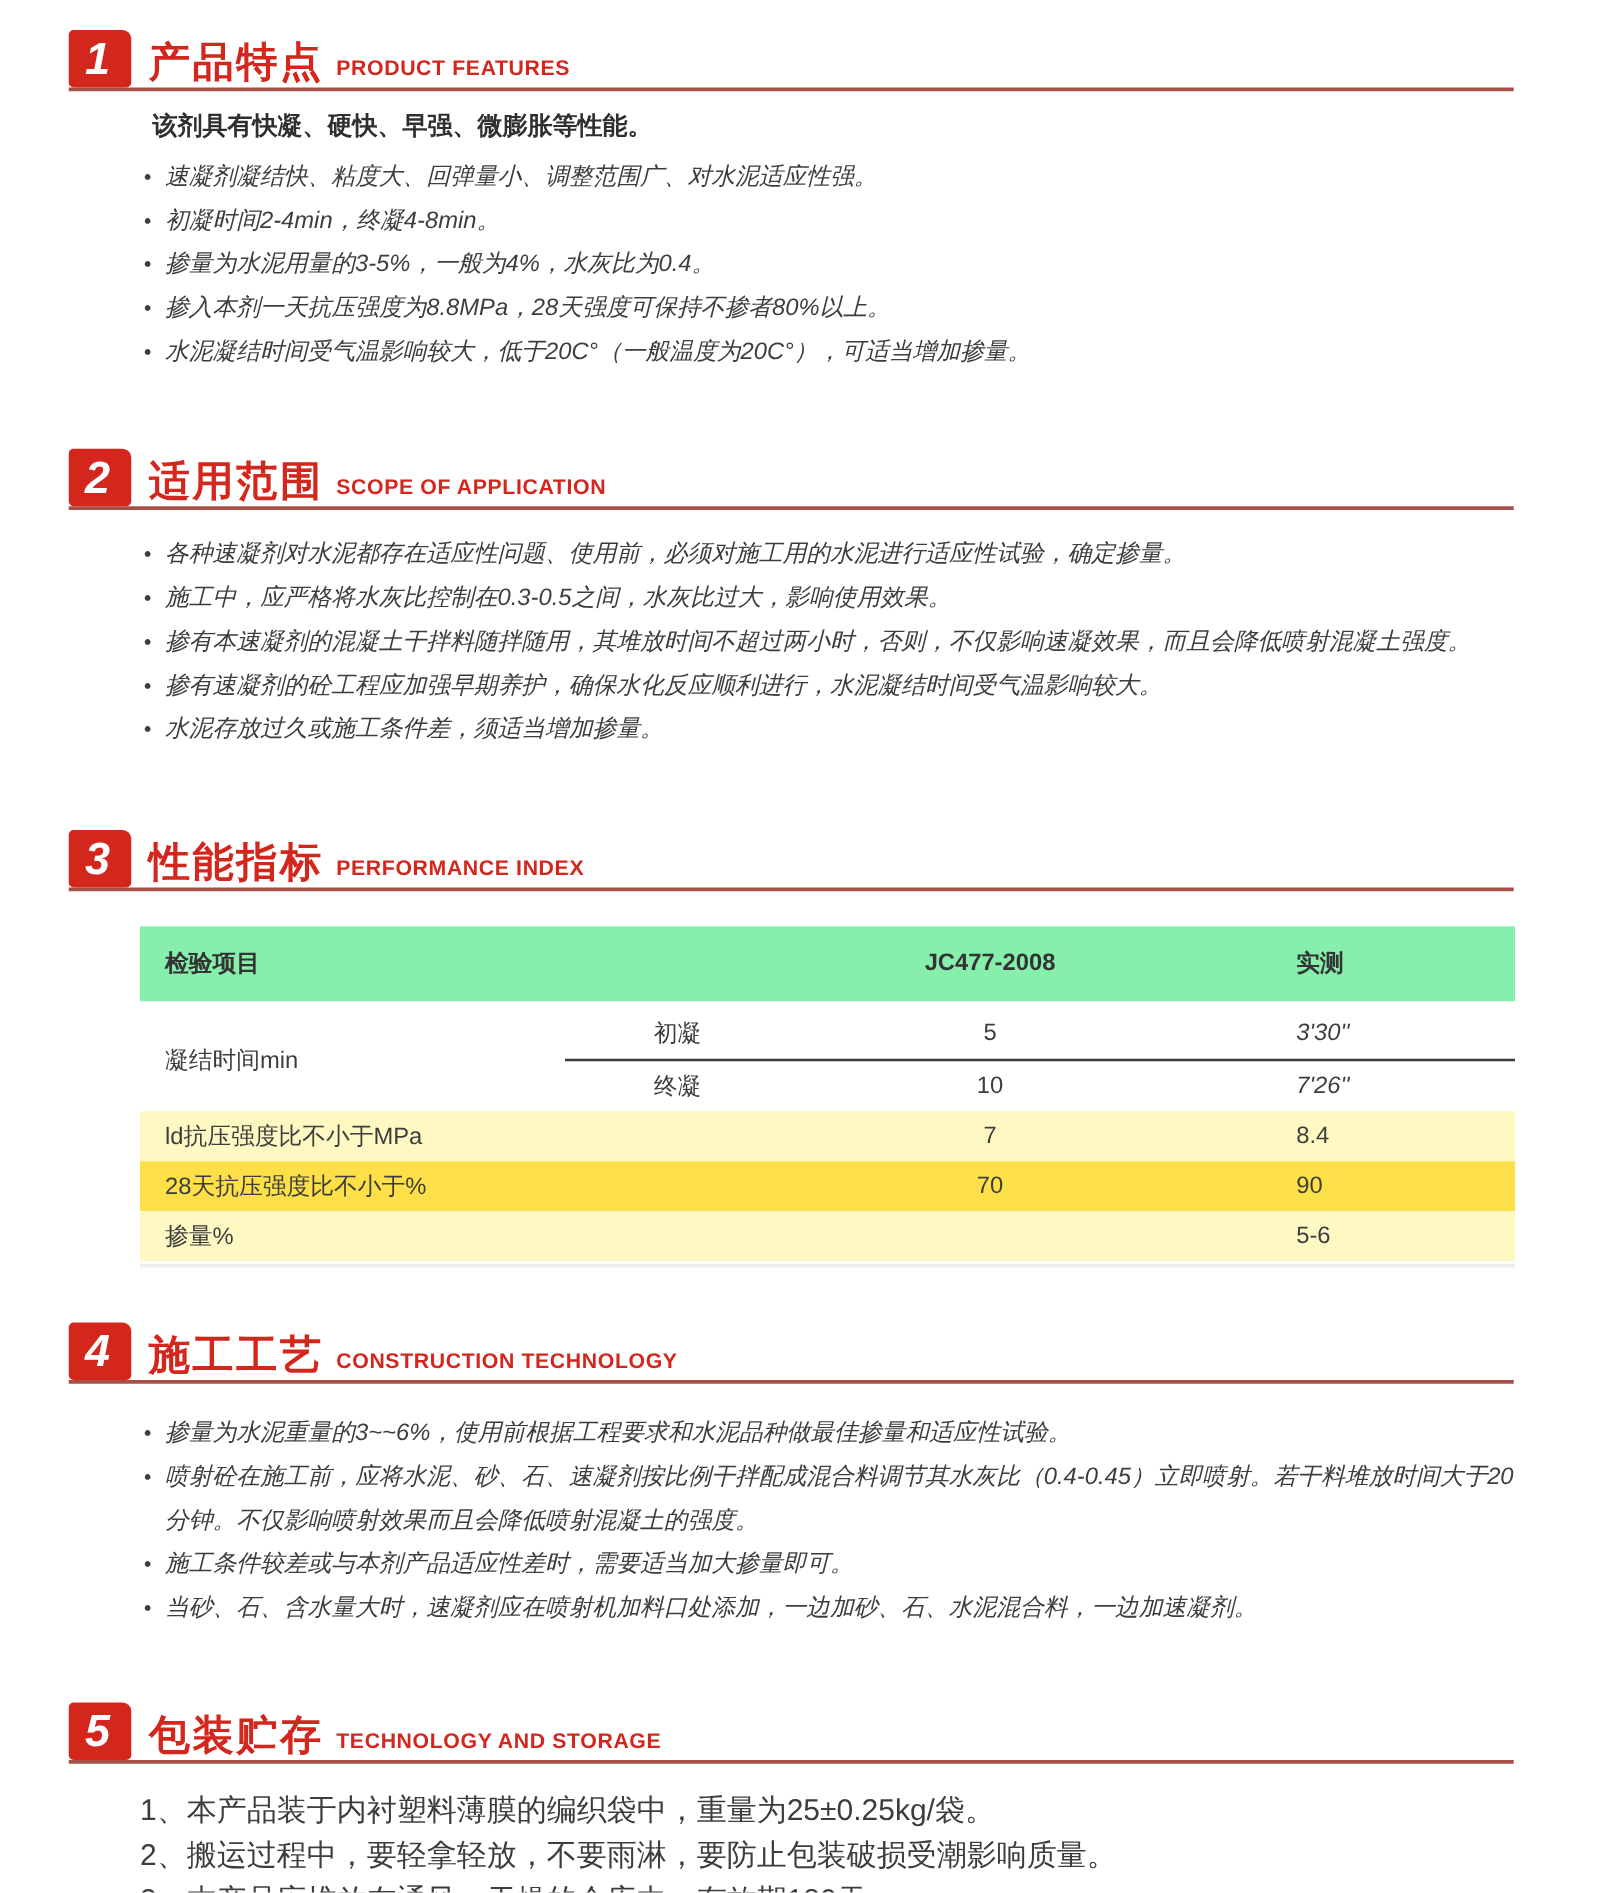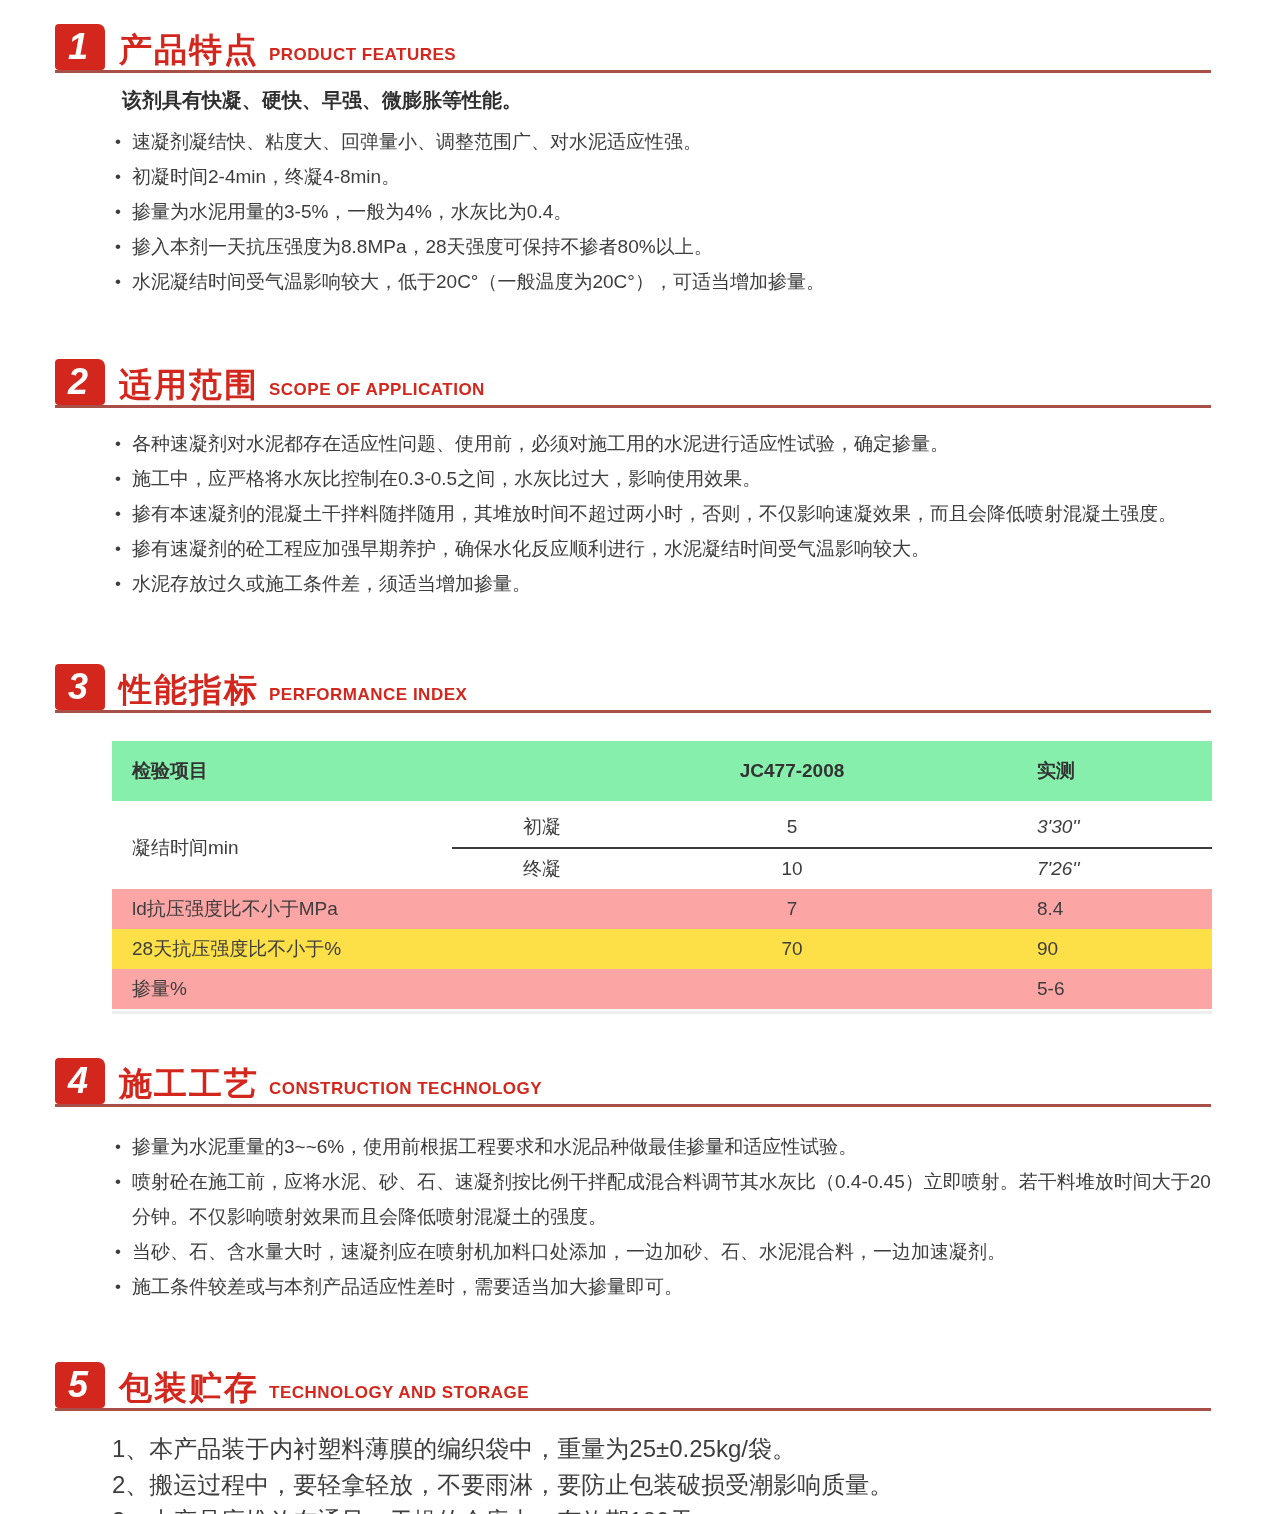--- a/index.html
+++ b/index.html
@@ -38,21 +38,21 @@
     color:#d3271e;font-size:17px;font-weight:bold;letter-spacing:.5px;
     margin-left:10px;position:relative;top:-5px;
   }
 
   
   .intro{
     margin:14px 0 0 122px;
     font-size:20px;font-weight:bold;color:#2f2f2f;
   }
   ul.bullets{
-    list-style:none;margin:10px 0 0 0;padding:0 60px 0 132px;
+    list-style:none;margin:10px 0 0 0;padding:0 60px 0 132px;font-style:italic;
   }
   ul.bullets li{
     position:relative;
     font-size:19px;line-height:35px;color:#3d3d3d;
   }
   ul.bullets li::before{
     content:"•";
     position:absolute;left:-17px;top:0;
     color:#3d3d3d;font-size:17px;line-height:35px;
   }
@@ -89,21 +89,21 @@
   .setgroup{display:grid;grid-template-columns:340px 760px;margin-top:6px;}
   .setgroup .c1{padding-left:20px;align-self:center;}
   .subrow{
     display:grid;grid-template-columns:180px 320px 260px;
     height:40px;align-items:center;
   }
   .subrow .s1{text-align:center;}
   .subrow .s2{text-align:center;}
   .subrow .s3{padding-left:85px;font-style:italic;}
   .subdivider{height:2px;background:#3a3a3a;}
-  .trow.band{background:#fca5a5;height:40px;}
+  .trow.band{background:#fef9c3;height:40px;}
   .trow.plain{background:#fde047;height:40px;}
   .ptable-bottom{height:3px;background:#eeeeee;margin-top:2px;}
 </style>
 </head>
 <body>
 
 <div class="page">
 
   <section class="sec">
     <header class="sec-head">
@@ -206,22 +206,22 @@
     <header class="sec-head">
       <div class="numbox">
         <span class="num">4</span>
       </div>
       <h2 class="cn">施工工艺</h2>
       <span class="en">CONSTRUCTION TECHNOLOGY</span>
     </header>
     <ul class="bullets" style="margin-top:22px;">
       <li><span>掺量为水泥重量的3~~6%，使用前根据工程要求和水泥品种做最佳掺量和适应性试验。</span></li>
       <li><span>喷射砼在施工前，应将水泥、砂、石、速凝剂按比例干拌配成混合料调节其水灰比（0.4-0.45）立即喷射。若干料堆放时间大于20分钟。不仅影响喷射效果而且会降低喷射混凝土的强度。</span></li>
+      <li><span>施工条件较差或与本剂产品适应性差时，需要适当加大掺量即可。</span></li>
       <li><span>当砂、石、含水量大时，速凝剂应在喷射机加料口处添加，一边加砂、石、水泥混合料，一边加速凝剂。</span></li>
-      <li><span>施工条件较差或与本剂产品适应性差时，需要适当加大掺量即可。</span></li>
     </ul>
   </section>
 
   <div class="gap-d"></div>
 
   <section class="sec">
     <header class="sec-head">
       <div class="numbox">
         <span class="num">5</span>
       </div>

